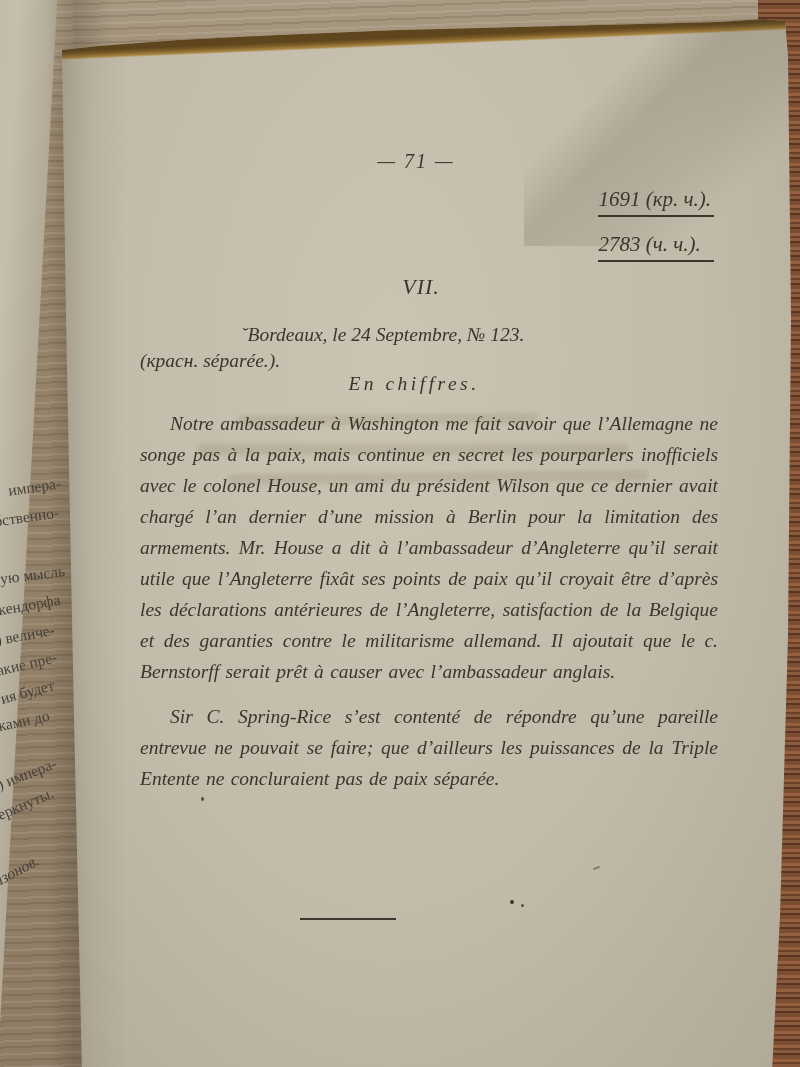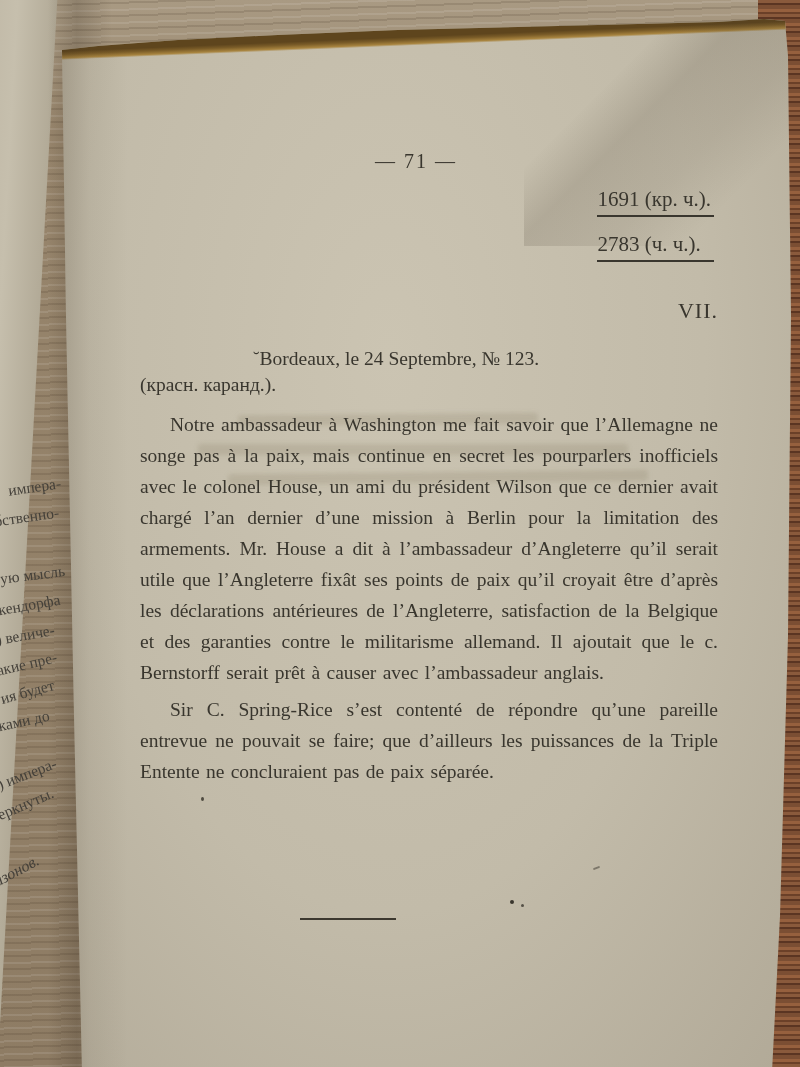--- a/index.html
+++ b/index.html
@@ -40,34 +40,34 @@
     background:linear-gradient(to bottom,#5e451d 0 78%,#7a5c28 86%,#a8843f 95%,rgba(168,132,63,0) 100%);}
   .page-left-shade{position:absolute;left:0;top:0;width:70px;height:100%;
     background:linear-gradient(90deg,rgba(60,48,32,0.22),rgba(60,48,32,0.07) 45%,rgba(60,48,32,0) 100%);}
   .fold-shadow{position:absolute;right:0;top:0;width:270px;height:230px;
     background:linear-gradient(135deg,rgba(0,0,0,0) 30%,rgba(66,56,42,0.16) 44%,rgba(66,56,42,0.10) 62%,rgba(66,56,42,0) 78%);}
   .showthrough{position:absolute;background:rgba(125,113,90,0.20);filter:blur(2px);border-radius:3px;}
   .st-0{left:180px;top:398px;width:300px;height:11px;transform:rotate(-0.5deg);}
   .st-1{left:140px;top:428px;width:430px;height:11px;}
   .st-2{left:170px;top:456px;width:420px;height:11px;transform:rotate(-0.6deg);}
   
-  .content{position:absolute;left:82px;top:0;width:578px;color:#39362e;}
+  .content{position:absolute;left:82px;top:0;width:578px;color:#39362e;font-style:italic;}
   .page-number{margin-top:134px;text-align:center;text-indent:-26px;font-size:20px;letter-spacing:2px;}
   .ref{margin-top:11px;text-align:right;padding-right:4px;}
   .ref-inner{display:inline-block;text-align:left;font-size:21px;line-height:30px;}
   .ref-line{display:block;border-bottom:2px solid #39362e;padding:0 3px 1px 0;margin-bottom:12px;}
-  .section-numeral{margin-top:24px;text-align:right;text-indent:-16px;font-size:22px;letter-spacing:1px;}
+  .section-numeral{text-align:center;text-indent:-16px;font-size:22px;letter-spacing:1px;}
   .address{margin-top:20px;margin-left:85px;font-size:19.5px;line-height:30px;}
   .address-line-0{text-indent:64px;word-spacing:6.5px;}
-  .address-line-2{margin-left:28px;}
+  .address-line-2{margin-left:16px;}
   .annotation{margin-top:0;font-size:19.5px;}
   .cipher{margin-top:1px;text-align:center;text-indent:-30px;letter-spacing:3.5px;font-size:19.5px;}
   .para{margin:0;text-align:justify;text-indent:30px;font-size:19.5px;line-height:31px;word-spacing:1.5px;}
   .para-0{margin-top:13px;}
-  .para-1{margin-top:6px;}
+  .para-1{margin-top:14px;}
   .divider{position:absolute;left:242px;top:902px;width:96px;border-top:2px solid #3c382f;}
   .speck{position:absolute;background:#39362e;border-radius:50%;z-index:4;}
   .sp-0{left:452px;top:884px;width:4px;height:4px;}
   .sp-1{left:463px;top:888px;width:3px;height:3px;opacity:0.8;}
   .sp-2{left:143px;top:781px;width:3px;height:4px;opacity:0.85;}
   .sp-3{left:535px;top:851px;width:7px;height:2px;opacity:0.5;transform:rotate(-20deg);border-radius:2px;}
 </style>
 </head>
 <body>
 
@@ -106,22 +106,23 @@
           <span class="ref-line">2783 (ч. ч.).</span>
         </span>
       </div>
 
       <div class="section-numeral">VII.</div>
 
       <div class="address">
         <div class="address-line-2">˘Bordeaux, le 24 Septembre, № 123.</div>
       </div>
 
-      <div class="annotation">(красн. каранд.).</div>
+      <div class="annotation">(красн. séparée.).</div>
 
+      <div class="cipher">En chiffres.</div>
 
       <p class="para para-0">Notre ambassadeur à Washington me fait savoir que l’Allemagne ne songe pas à la paix, mais continue en secret les pourparlers inofficiels avec le colonel House, un ami du président Wilson que ce dernier avait chargé l’an dernier d’une mission à Berlin pour la limitation des armements. Mr. House a dit à l’ambassadeur d’Angleterre qu’il serait utile que l’Angleterre fixât ses points de paix qu’il croyait être d’après les déclarations antérieures de l’Angleterre, satisfaction de la Belgique et des garanties contre le militarisme allemand. Il ajoutait que le c. Bernstorff serait prêt à causer avec l’ambassadeur anglais.</p>
       <p class="para para-1">Sir C. Spring-Rice s’est contenté de répondre qu’une pareille entrevue ne pouvait se faire; que d’ailleurs les puissances de la Triple Entente ne concluraient pas de paix séparée.</p>
     </div>
 
     <div class="divider"></div>
     <div class="speck sp-0"></div>
     <div class="speck sp-1"></div>
     <div class="speck sp-2"></div>
     <div class="speck sp-3"></div>

